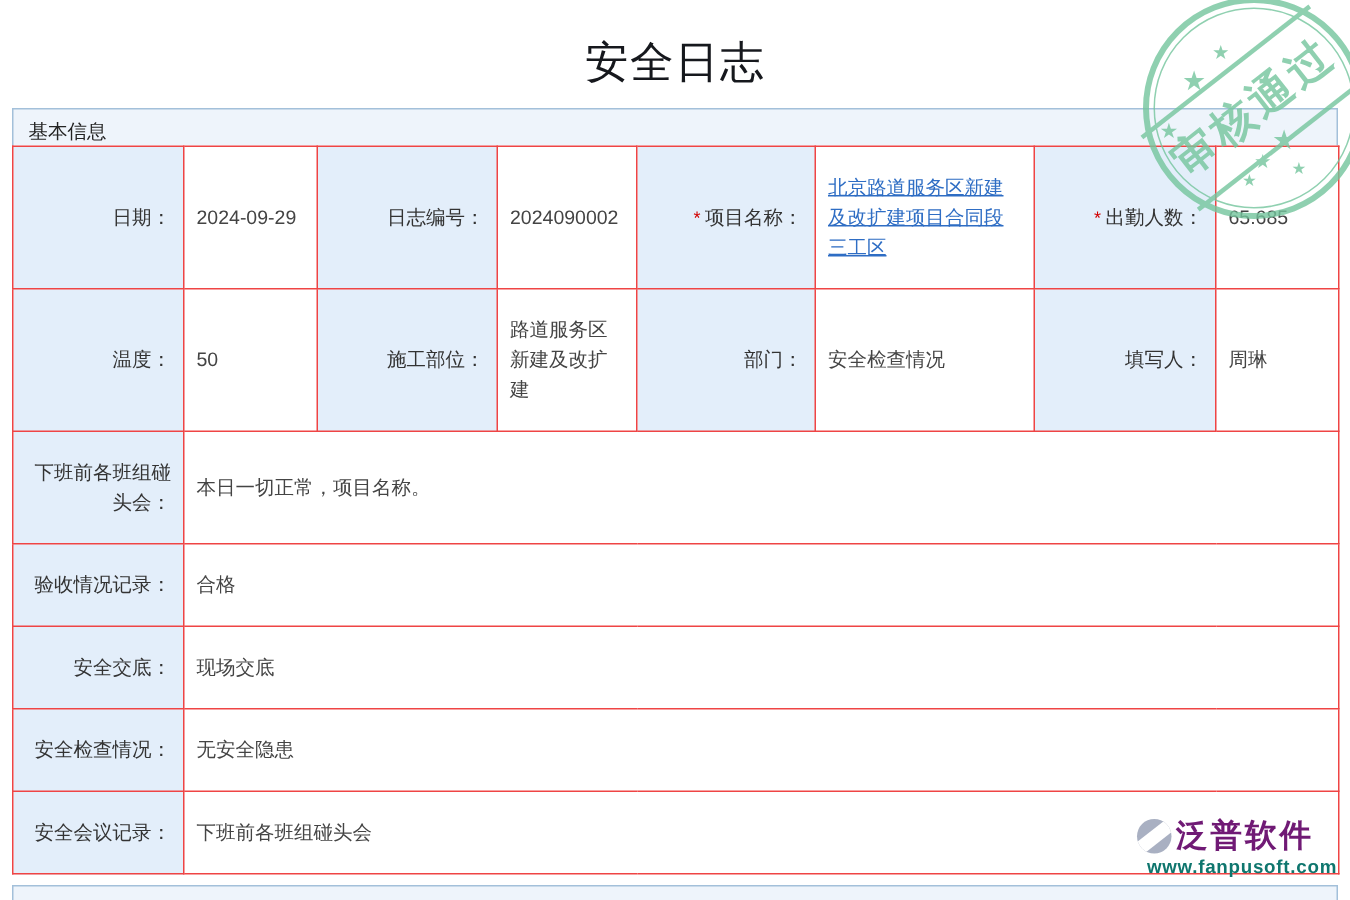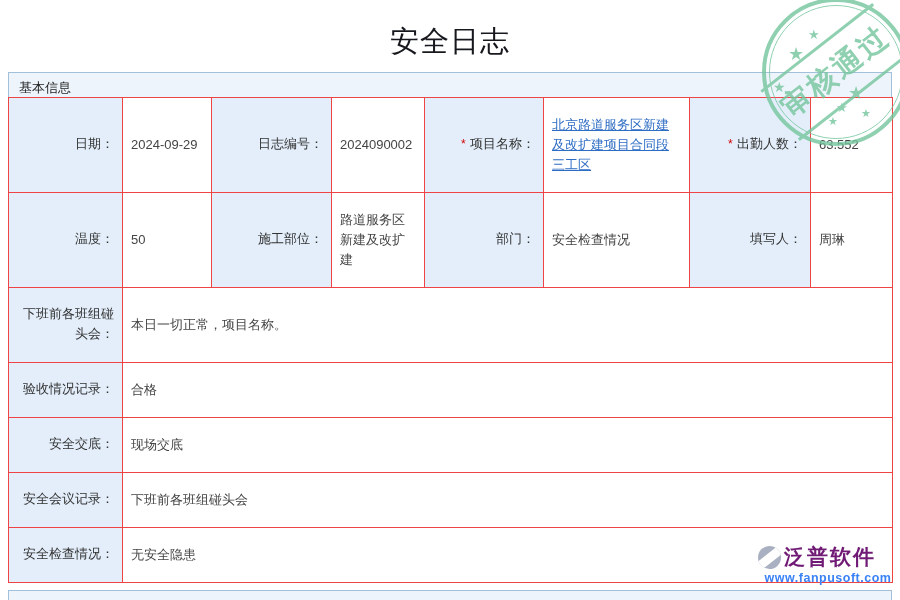--- a/index.html
+++ b/index.html
@@ -40,21 +40,20 @@
     vertical-align: middle;
     padding: 17px 8px;
     line-height: 20px;
     word-break: break-all;
   }
   td.lbl {
     background: #e3eefa;
     text-align: right;
     color: #333;
     padding-right: 7px;
-    font-family: Liberation Mono, monospace;
   }
   td.val { background: #ffffff; color: #444; padding-left: 10px; }
   tr.r1 { height: 83px; }
   tr.r2 { height: 77px; }
   tr.rf { height: 39px; }
   tr.rlast { height: 64px; }
   .req { color: #d20000; margin-right: 3px; font-size: 12px; }
   a.cell-link { color: #2e6dc4; text-decoration: underline; }
   .attach-panel {
     margin-top: 7px;
@@ -96,21 +95,21 @@
   .wm-row { display: flex; align-items: center; gap: 3px; }
   .wm-logo { width: 23px; height: 23px; border-radius: 50%; background: #a9b0c2;
              position: relative; overflow: hidden; flex: 0 0 auto; }
   .wm-logo::after {
     content: ""; position: absolute; width: 30px; height: 9px; background: #ffffff;
     left: -4px; top: 8px; transform: rotate(-38deg);
   }
   .wm-brand { font-size: 21px; font-weight: bold; color: #701a75; letter-spacing: 2px;
               white-space: nowrap; }
   .wm-url { margin-top: 0px; text-align: center; font-size: 12.5px; font-weight: bold;
-            color: #3b82f6; letter-spacing: 0.5px; }
+            color: #0f766e; letter-spacing: 0.5px; }
 </style>
 </head>
 <body>
 
 <div class="page-title">安全日志</div>
 
 <div class="content">
 
   <div class="panel-header">基本信息</div>
 
@@ -128,21 +127,21 @@
 
     <tbody>
         <tr class="r1">
       <td class="lbl"><span>日期：</span></td>
       <td class="val">2024-09-29</td>
       <td class="lbl"><span>日志编号：</span></td>
       <td class="val">2024090002</td>
       <td class="lbl"><span class="req">*</span><span>项目名称：</span></td>
       <td class="val"><a class="cell-link" href="#">北京路道服务区新建及改扩建项目合同段三工区</a></td>
       <td class="lbl"><span class="req">*</span><span>出勤人数：</span></td>
-      <td class="val">63.552</td>
+      <td class="val">65.685</td>
     </tr>
 
     <tr class="r2">
       <td class="lbl"><span>温度：</span></td>
       <td class="val">50</td>
       <td class="lbl"><span>施工部位：</span></td>
       <td class="val">路道服务区新建及改扩建</td>
       <td class="lbl"><span>部门：</span></td>
       <td class="val">安全检查情况</td>
       <td class="lbl"><span>填写人：</span></td>
@@ -155,26 +154,26 @@
     </tr>
     <tr class="rf">
       <td class="lbl">验收情况记录：</td>
       <td class="val" colspan="7">合格</td>
     </tr>
     <tr class="rf">
       <td class="lbl">安全交底：</td>
       <td class="val" colspan="7">现场交底</td>
     </tr>
     <tr class="rf">
+      <td class="lbl">安全检查情况：</td>
+      <td class="val" colspan="7">无安全隐患</td>
+    </tr>
+    <tr class="rf">
       <td class="lbl">安全会议记录：</td>
       <td class="val" colspan="7">下班前各班组碰头会</td>
-    </tr>
-    <tr class="rf">
-      <td class="lbl">安全检查情况：</td>
-      <td class="val" colspan="7">无安全隐患</td>
     </tr>
   </tbody>
     </table>
 
   <div class="attach-panel">附件</div>
 </div>
 
 <div class="stamp">
   <div class="stamp-circle"></div>
   <div class="stamp-rotor">

